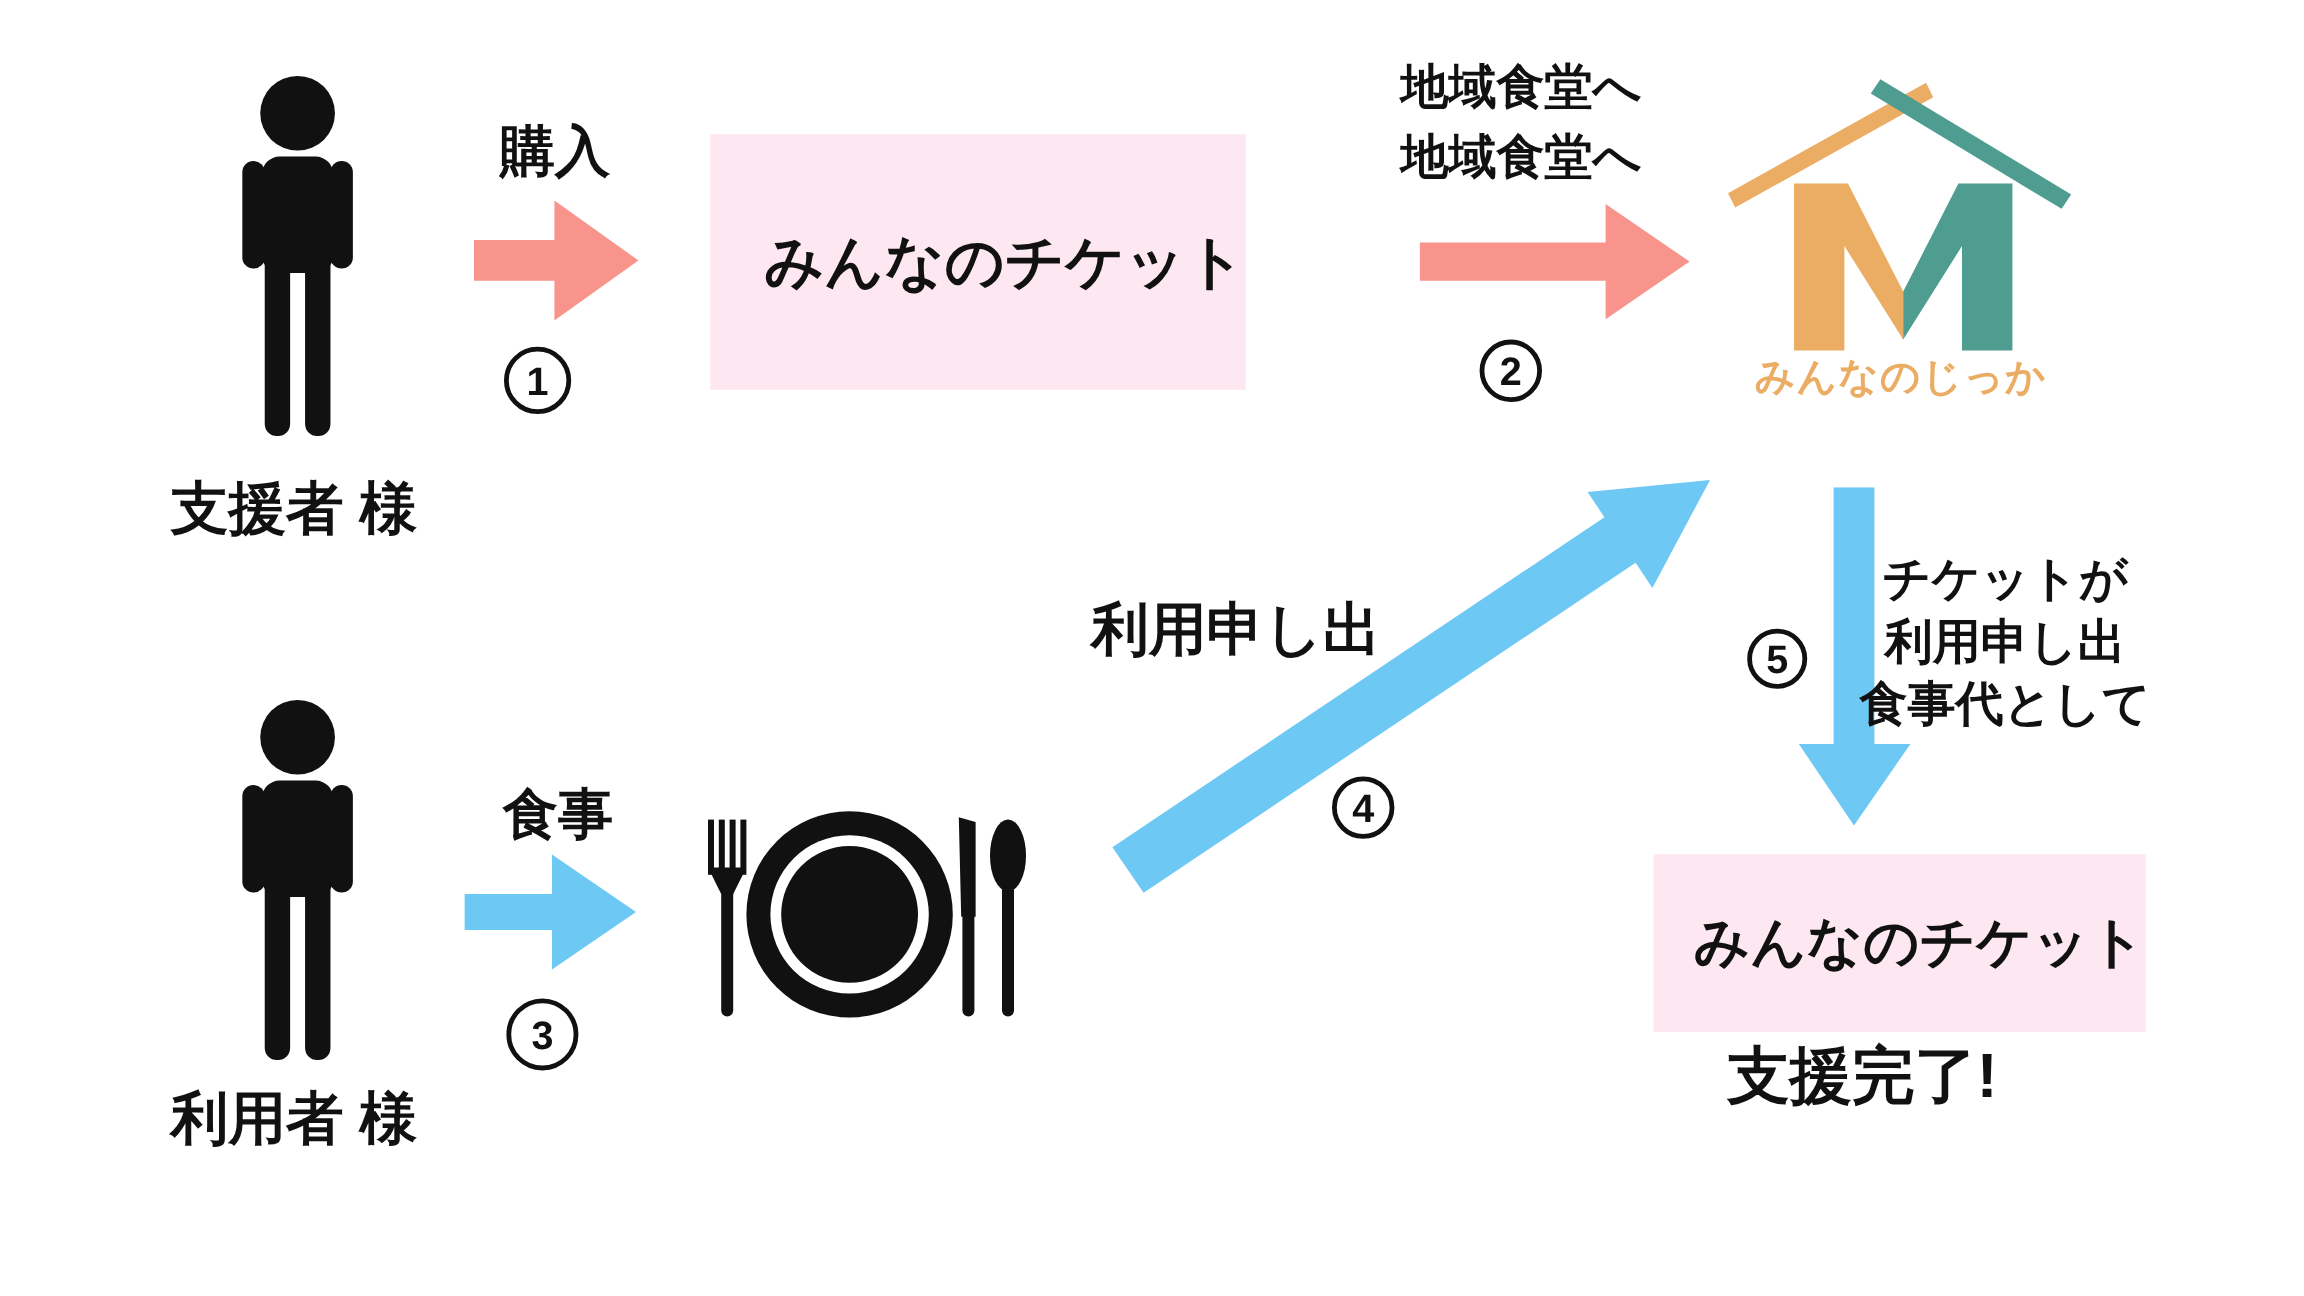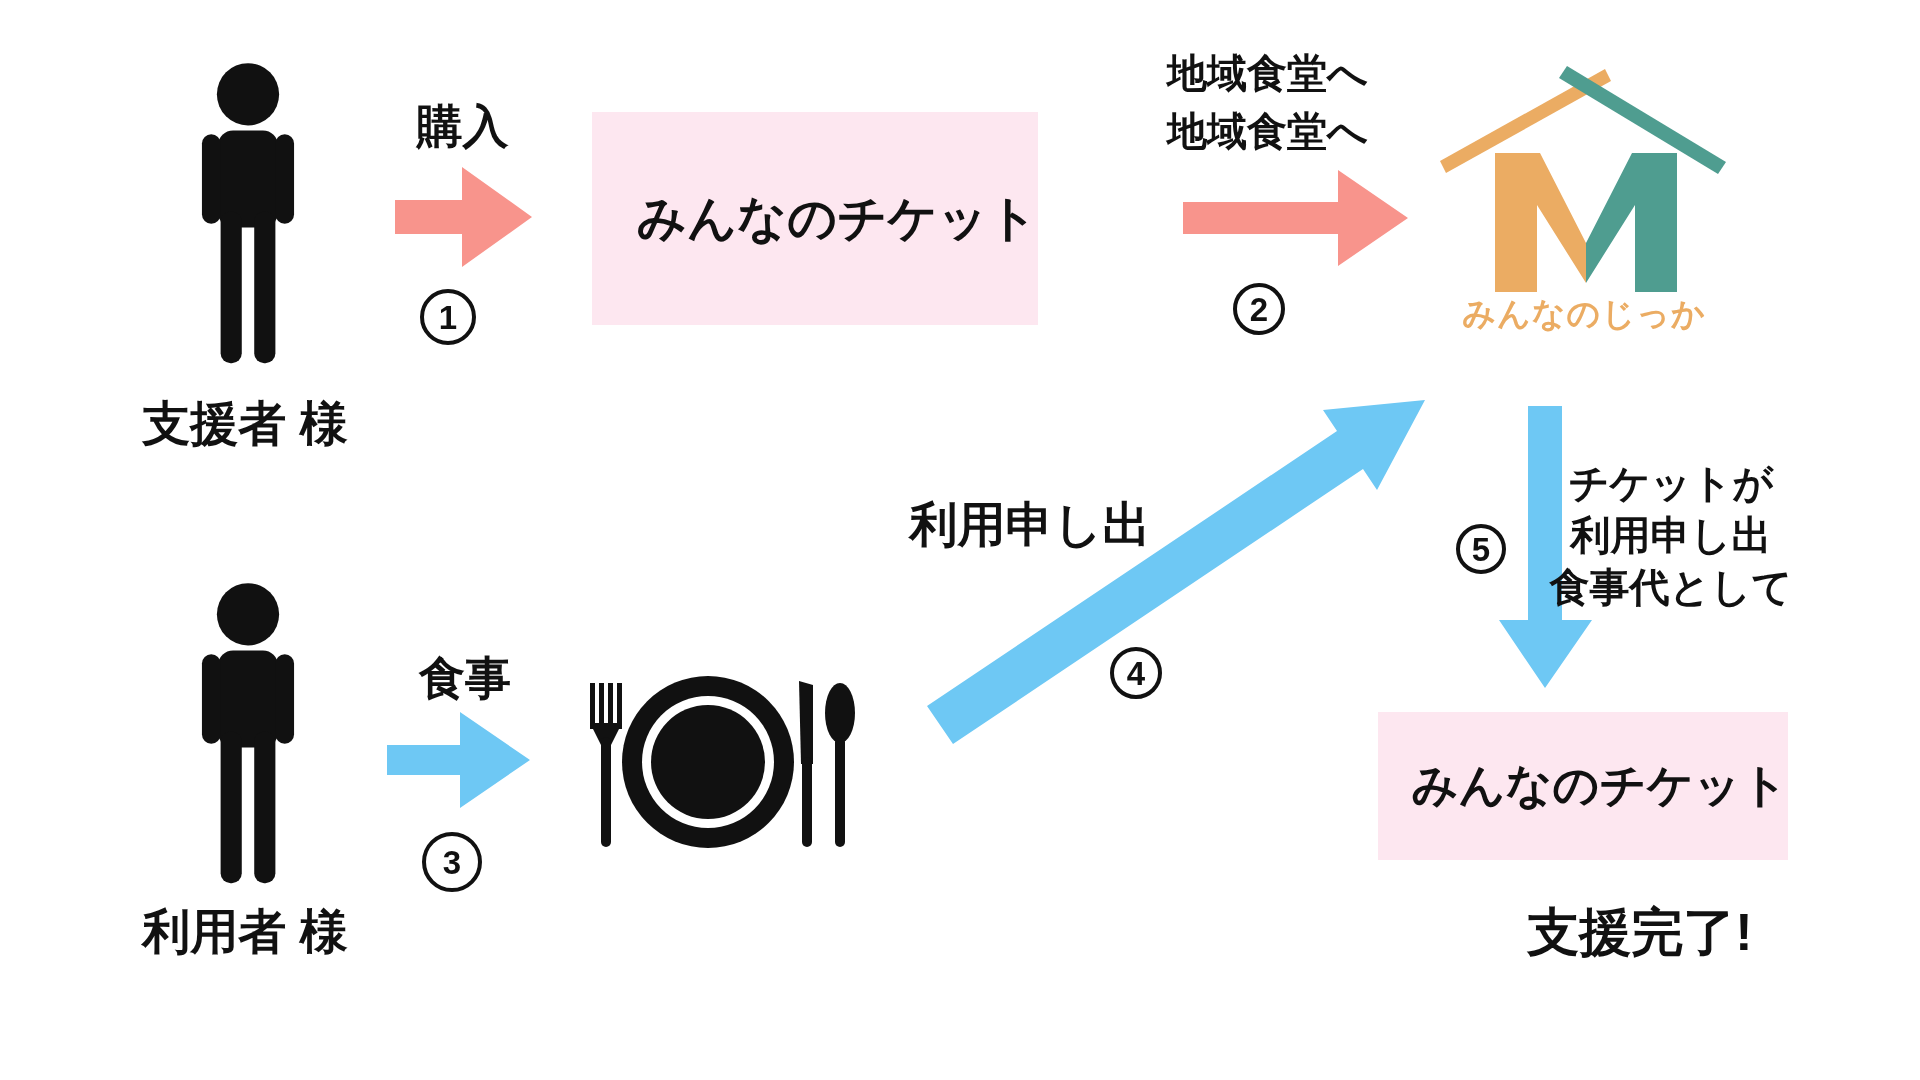--- a/index.html
+++ b/index.html
@@ -43,21 +43,21 @@
   .badge-2{left:1233px; top:283px; width:52px; height:52px;}
   .logo-svg{left:1430px; top:55px; width:310px; height:240px;}
   .logo-text{left:1434px; top:292px; width:300px; font-size:33px; color:var(--logo-orange); letter-spacing:1px;}
   .request-label{left:890px; top:493px; width:280px; font-size:48px;}
   .arrow-request{left:900px; top:390px; width:540px; height:370px;}
   .badge-4{left:1110px; top:647px; width:52px; height:52px;}
   .arrow-transfer{left:1498px; top:406px; width:95px; height:282px;}
   .badge-5{left:1456px; top:524px; width:50px; height:50px;}
   .transfer-note{left:1546px; top:433px; width:250px; font-size:40px; line-height:1.3; white-space:normal;margin-top:24px;}
   .ticket-box-bottom{left:1378px; top:712px; width:410px; height:148px; font-size:46px;}
-  .complete-label{left:1480px; top:862px; width:320px; font-size:52px; font-weight:700;margin-top:36px;}
+  .complete-label{left:1392px; top:862px; width:320px; font-size:52px; font-weight:700;}
   .person-user{left:172px; top:582px; width:152px; height:305px;}
   .user-label{left:80px; top:900px; width:330px; font-size:48px;}
   .meal-label{left:400px; top:648px; width:130px; font-size:46px;}
   .arrow-meal{left:387px; top:710px; width:143px; height:100px;}
   .badge-3{left:422px; top:832px; width:60px; height:60px;}
   .meal-icon{left:578px; top:665px; width:285px; height:195px;}
 </style>
 </head>
 <body>
 

